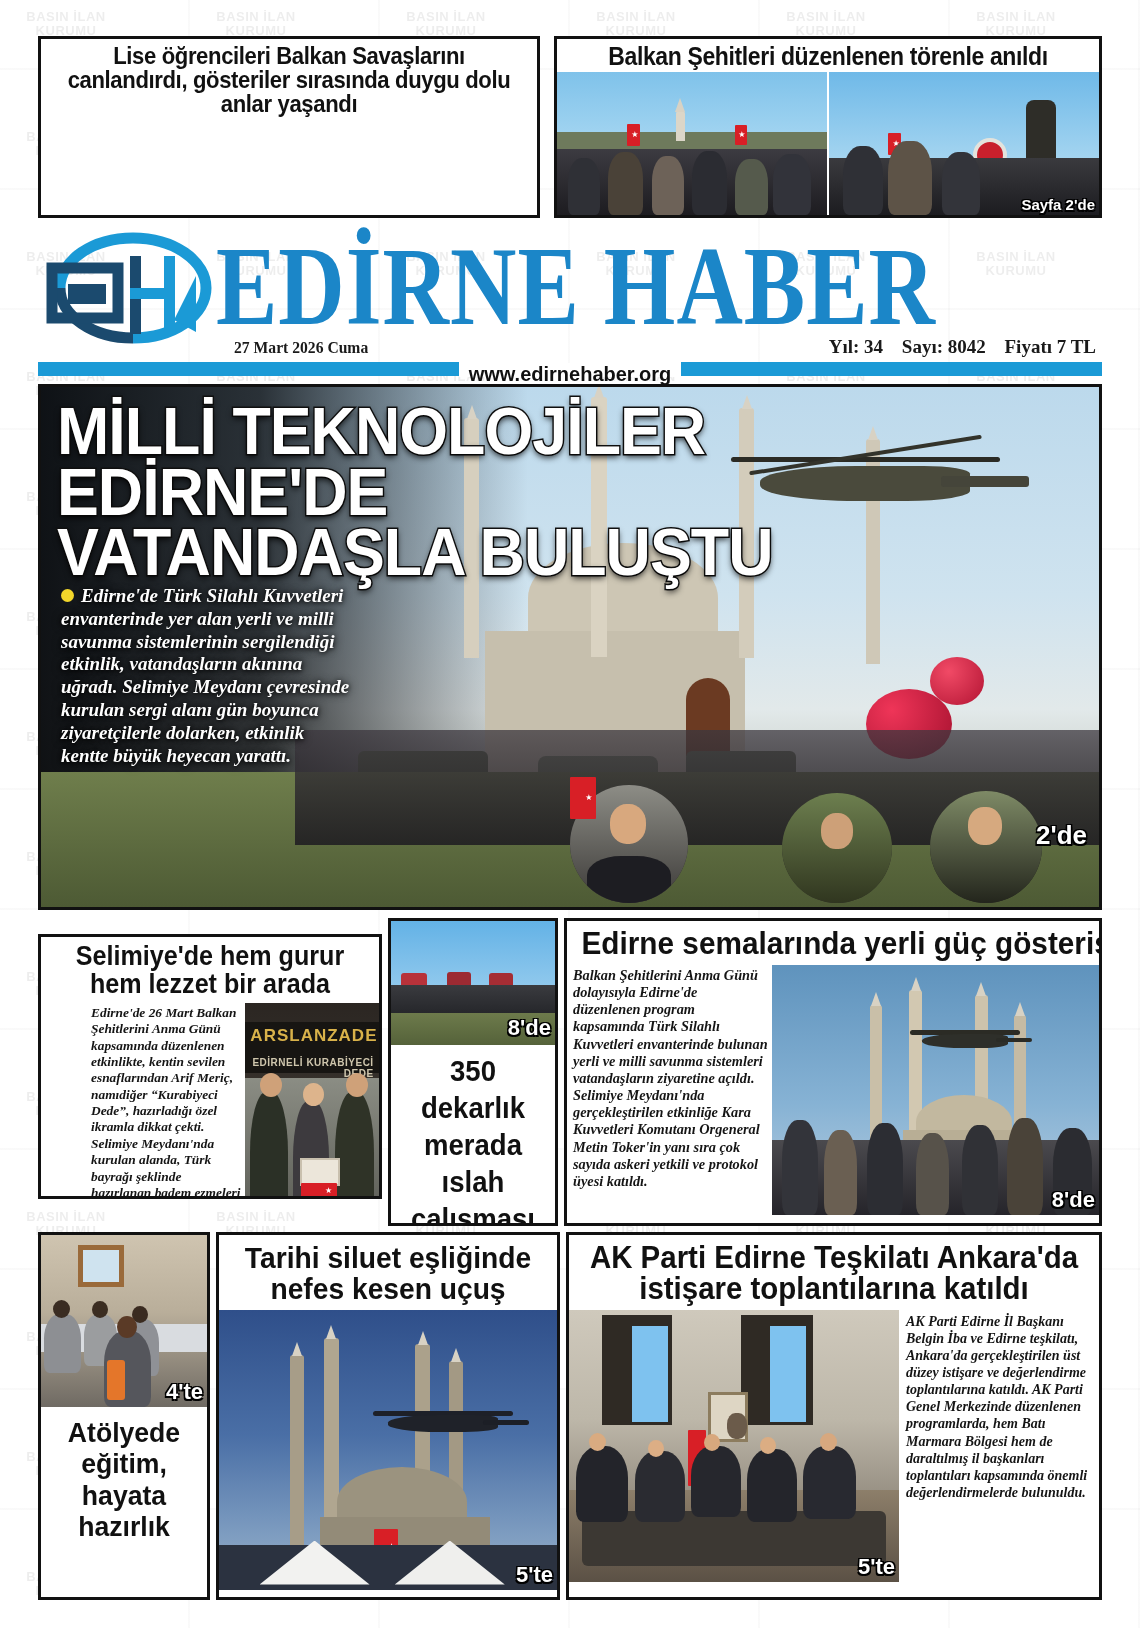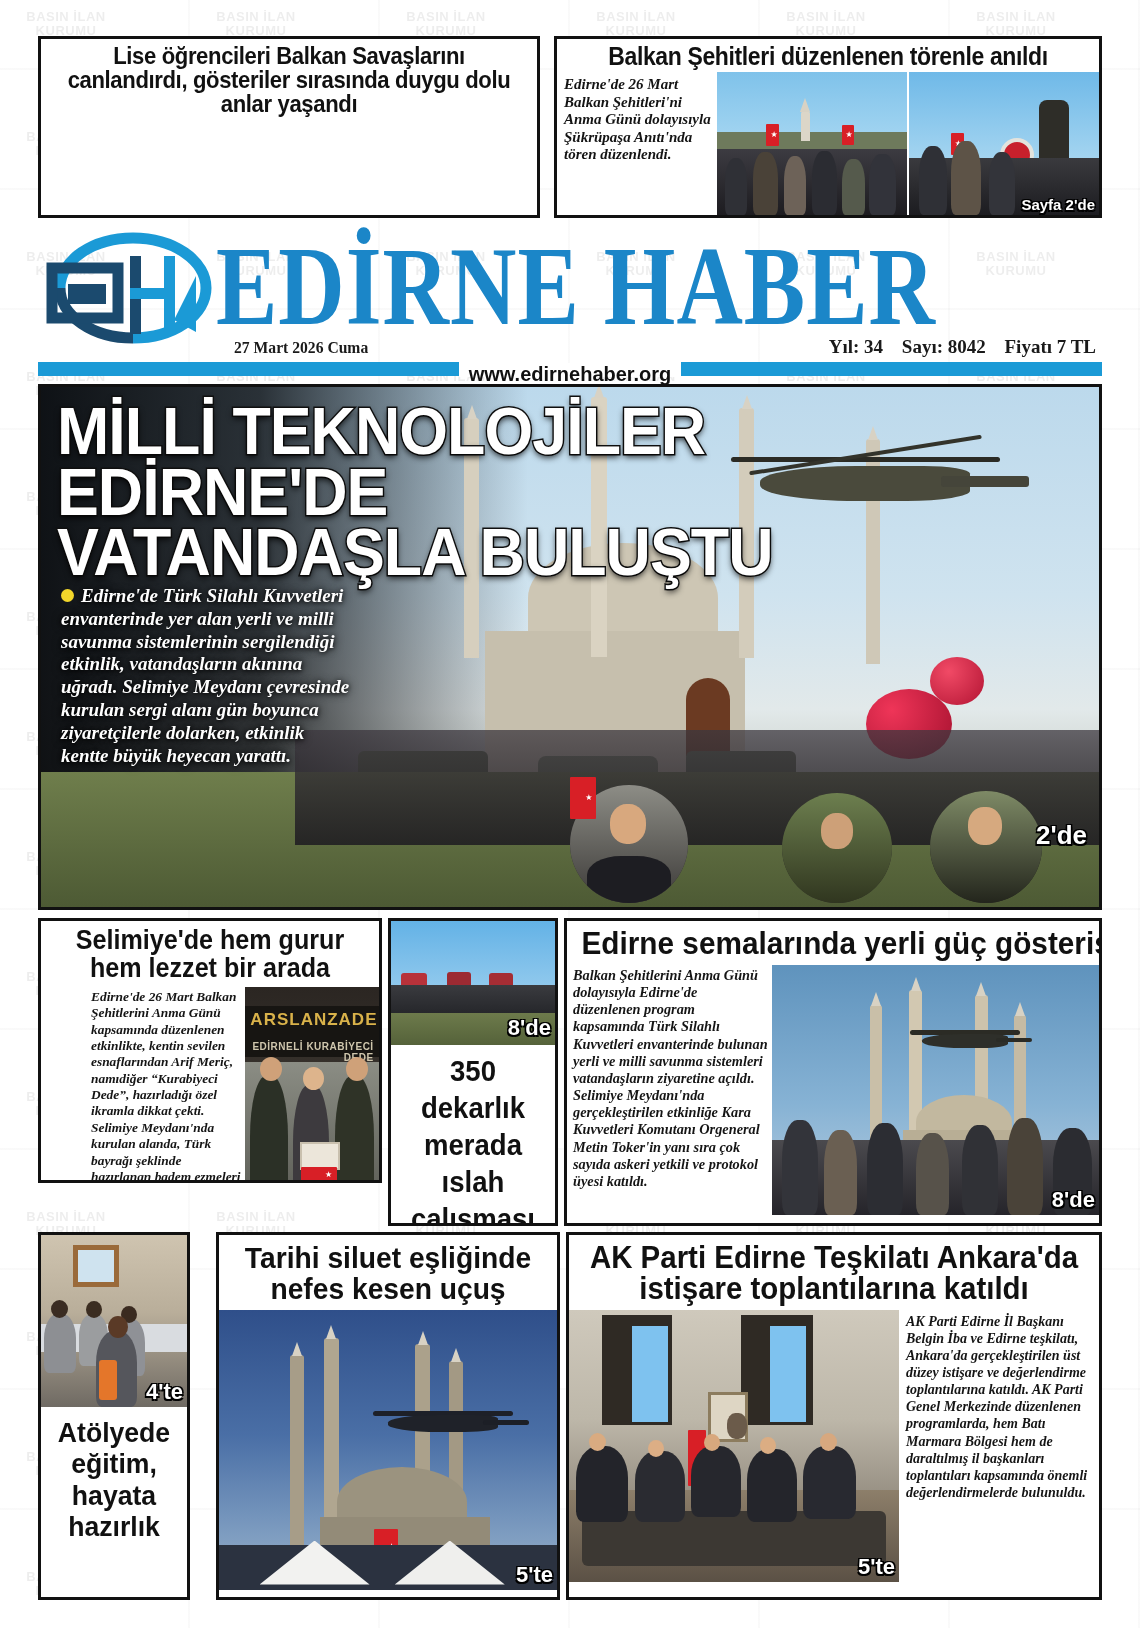--- a/index.html
+++ b/index.html
@@ -181,21 +181,21 @@
     display: inline-block; width: 13px; height: 13px;
     border-radius: 50%; background: #f3d72b; margin-right: 7px;
     vertical-align: baseline;
   }
 
   
   .mid { position: absolute; left: 38px; top: 918px; width: 1064px; height: 308px; z-index: 10; }
 
   .box { position: absolute; border: 3px solid #111; background: #fff; overflow: hidden; }
 
-  .selimiye { left: 0; top: 0; width: 344px; height: 265px; }
+  .selimiye { left: 0; top: 16px; width: 344px; height: 265px; }
   .sel-head {
     font-family: "Liberation Sans", sans-serif;
     font-weight: 700; font-size: 27px; line-height: 1.02;
     color: #111; text-align: center;
     padding: 6px 4px 5px 4px;
     transform: scaleX(.93); transform-origin: center;
   }
   .sel-body { display: flex; height: 234px; padding-left: 44px; }
   .sel-text {
     width: 160px;
@@ -229,21 +229,21 @@
     font-family: "Liberation Serif", serif;
     font-weight: 700; font-style: italic;
     font-size: 14.3px; line-height: 1.2;
     color: #151515; padding: 2px 4px 2px 6px;
   }
   .sem-photo { flex: 1; position: relative; overflow: hidden; }
 
   
   .bot { position: absolute; left: 38px; top: 1232px; width: 1064px; height: 368px; z-index: 10; }
 
-  .atolye { left: 0; top: 0; width: 152px; height: 368px; }
+  .atolye { left: 0; top: 0; width: 172px; height: 368px; }
   .atolye-photo { position: relative; height: 172px; overflow: hidden; }
   .atolye-head {
     font-family: "Liberation Sans", sans-serif;
     font-weight: 700; font-size: 28px; line-height: 1.12;
     color: #111; text-align: center; padding: 10px 3px 0 3px;
     transform: scaleX(.95); transform-origin: center;
   }
 
   .siluet { left: 178px; top: 0; width: 344px; height: 368px; }
   .siluet-head {
@@ -322,21 +322,20 @@
 
     <div class="teaser left">
       <div class="teaser-head">Lise öğrencileri Balkan Savaşlarını canlandırdı, gösteriler sırasında duygu dolu anlar yaşandı</div>
       <div class="teaser-body">
       </div>
     </div>
 
     <div class="teaser right">
       <div class="teaser-head">Balkan Şehitleri düzenlenen törenle anıldı</div>
       <div class="teaser-body">
-        <div class="teaser-text">Edirne'de 26 Mart Balkan Şehitleri'ni Anma Günü dolayısıyla Şükrüpaşa Anıtı'nda tören düzenlendi.</div>
         <div class="teaser-photos">
           <div class="ph">
             <div class="sky" style="background:linear-gradient(180deg,#7fc2ea 0%,#a9d8f2 55%,#cfe7f3 100%)"></div>
             <div style="position:absolute;left:0;right:0;bottom:44%;height:14%;background:#6e7a5c"></div>
             <div class="minaret" style="left:44%;bottom:52%;width:9px;height:30px;background:#dcd6c8"></div>
             <div class="flagTR" style="left:26%;bottom:48%;width:13px;height:22px"></div>
             <div class="flagTR" style="left:66%;bottom:49%;width:12px;height:20px"></div>
             <div class="crowd" style="height:46%;background:linear-gradient(180deg,#3c3b41,#1d1c20)"></div>
             <div class="person" style="left:4%;width:12%;height:40%;background:#2f3036"></div>
             <div class="person" style="left:19%;width:13%;height:44%;background:#4a4238"></div>

